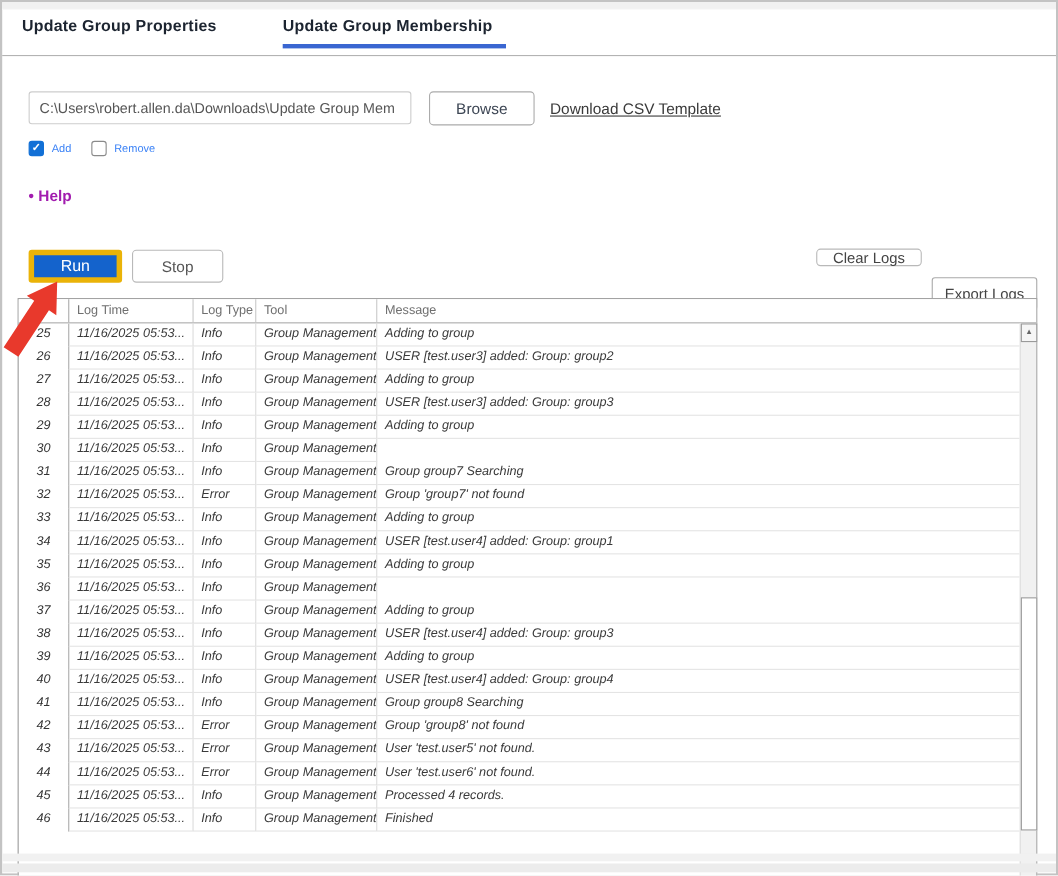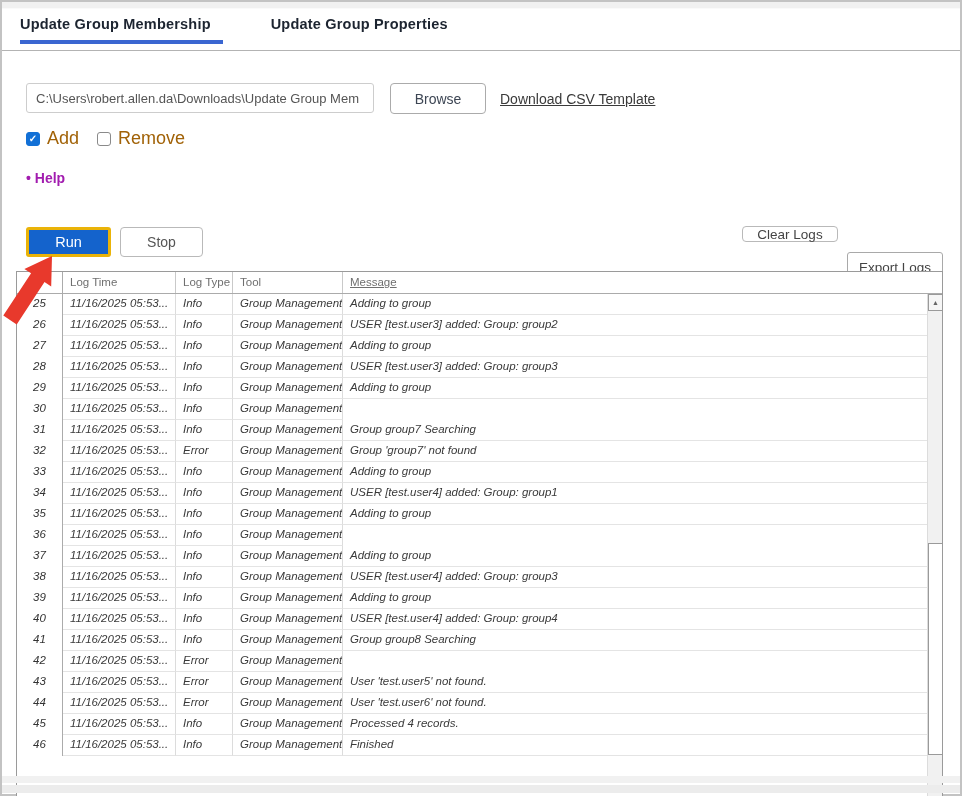--- a/index.html
+++ b/index.html
@@ -62,30 +62,30 @@
   
   .check-row { position:absolute; left:24px; top:126px; display:flex; gap:18px; }
   .check-item { display:flex; align-items:center; gap:7px; cursor:pointer; }
   .checkbox {
     width:14px; height:14px; border-radius:3px;
     border:1px solid #8a8a8a; background:#fff;
     display:flex; align-items:center; justify-content:center;
   }
   .checkbox.checked { background:#1270d6; border-color:#1270d6; }
   .checkbox .mark { color:#fff; font-size:10px; line-height:1; font-weight:bold; }
-  .check-label { font-size:18px; color:#a16207; }
+  .check-label { font-size:10px; color:#3b82f6; }
   
   .help-link {
     position:absolute; left:24px; top:168px;
     color:#a21caf; font-size:14px; font-weight:bold; cursor:pointer;
   }
   
   .run-btn {
     position:absolute; left:24px; top:225px; width:85px; height:30px;
-    background:#1463cc; border:3px solid #eab308; color:#fff;
+    background:#1463cc; border:5px solid #eab308; color:#fff;
     font-size:14.5px; border-radius:3px;
   }
   .stop-btn { position:absolute; left:118px; top:225px; width:83px; height:30px; border-radius:4px; color:#555; border-color:#b9b9b9; }
   .clear-btn { position:absolute; left:740px; top:224px; width:96px; height:16px; border-radius:4px; color:#444; border-color:#b9b9b9; font-size:13.5px; }
   .export-btn { position:absolute; left:845px; top:224px; width:96px; height:30px; color:#444; border-color:#a9a9a9; font-size:13.5px;margin-top:26px; }
   
   .log-table {
     position:absolute; left:14px; top:269px; width:927px; height:604px;
     border:1px solid #9a9a9a; background:#fff;
     font-size:11.5px; color:#3a3a3a;
@@ -108,21 +108,21 @@
   }
   .tcell.num {
     border-right:1px solid #ababab; border-bottom:none;
     text-align:center; padding-left:0; color:#333;
   }
   .w-num { width:46px; flex:none; }
   .w-time { width:113px; flex:none; }
   .w-type { width:57px; flex:none; }
   .w-tool { width:110px; flex:none; }
   .w-msg { flex:1; }
-  .hcell.w-msg { border-right:none;text-decoration:underline; }
+  .hcell.w-msg { border-right:none; }
   .tcell.w-msg { border-right:none; }
   
   .vscroll {
     position:absolute; top:22px; right:0; bottom:0; width:15px;
     background:#f1f1f1; border-left:1px solid #dcdcdc;
   }
   .scroll-btn {
     position:absolute; left:0; width:15px; height:17px;
     background:#f6f6f6; border:1px solid #9a9a9a;
     display:flex; align-items:center; justify-content:center;
@@ -140,27 +140,27 @@
   
   .arrow-annotation { position:absolute; left:0; top:248px; z-index:10; pointer-events:none; }
 </style>
 </head>
 <body>
 
 <div class="window">
   <div class="top-strip"></div>
 
   <div class="tabs">
+    <div class="tab">
+      <span>Update Group Properties</span>
+      
+    </div>
     <div class="tab active">
       <span>Update Group Membership</span>
       <div class="underline"></div>
-    </div>
-    <div class="tab">
-      <span>Update Group Properties</span>
-      
     </div>
   </div>
   <div class="tab-separator"></div>
 
   <input class="file-input" type="text" value="C:\Users\robert.allen.da\Downloads\Update Group Mem" style="">
   <button class="btn browse-btn">Browse</button>
   <a class="download-link">Download CSV Template</a>
 
   <div class="check-row">
     <div class="check-item">
@@ -306,20 +306,21 @@
     <div class="tcell w-time">11/16/2025 05:53...</div>
     <div class="tcell w-type">Info</div>
     <div class="tcell w-tool">Group Management</div>
     <div class="tcell w-msg">Group group8 Searching</div>
   </div>
         <div class="trow">
     <div class="tcell num w-num">42</div>
     <div class="tcell w-time">11/16/2025 05:53...</div>
     <div class="tcell w-type">Error</div>
     <div class="tcell w-tool">Group Management</div>
+    <div class="tcell w-msg">Group 'group8' not found</div>
   </div>
         <div class="trow">
     <div class="tcell num w-num">43</div>
     <div class="tcell w-time">11/16/2025 05:53...</div>
     <div class="tcell w-type">Error</div>
     <div class="tcell w-tool">Group Management</div>
     <div class="tcell w-msg">User 'test.user5' not found.</div>
   </div>
         <div class="trow">
     <div class="tcell num w-num">44</div>

